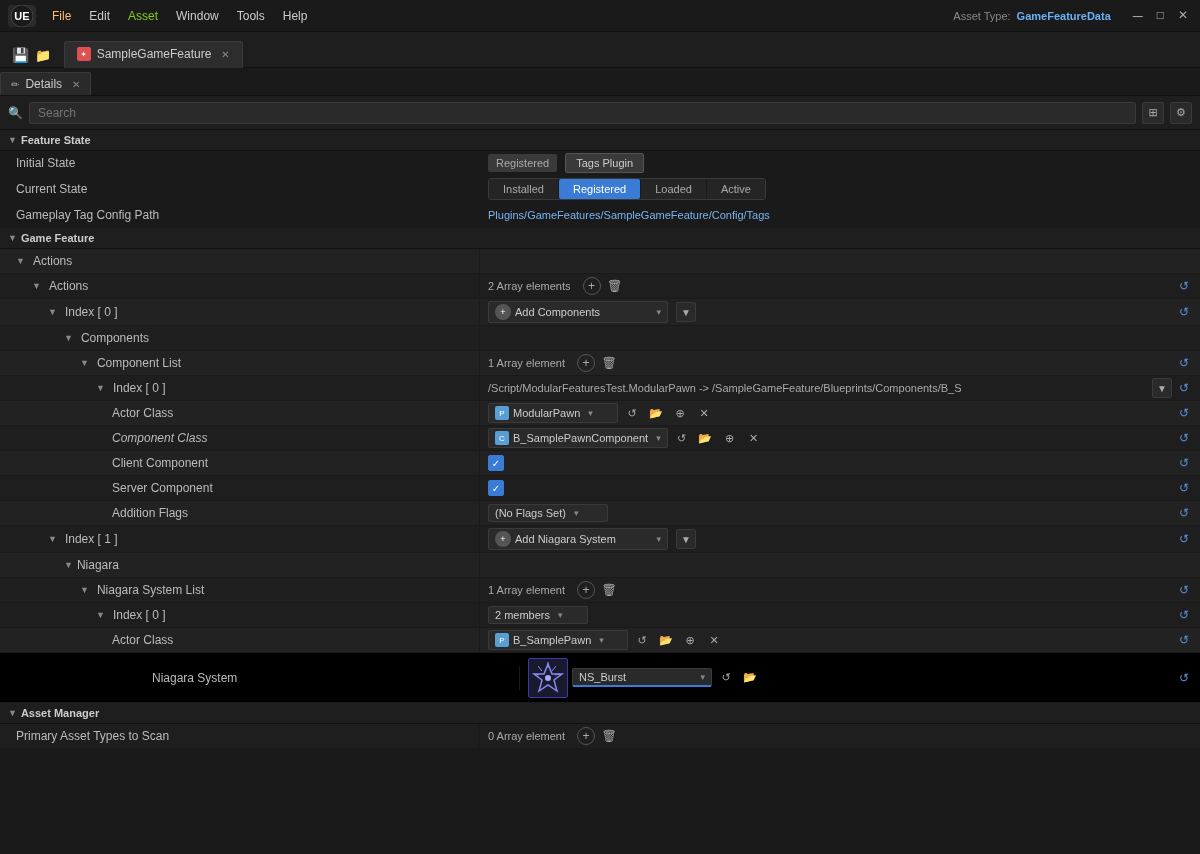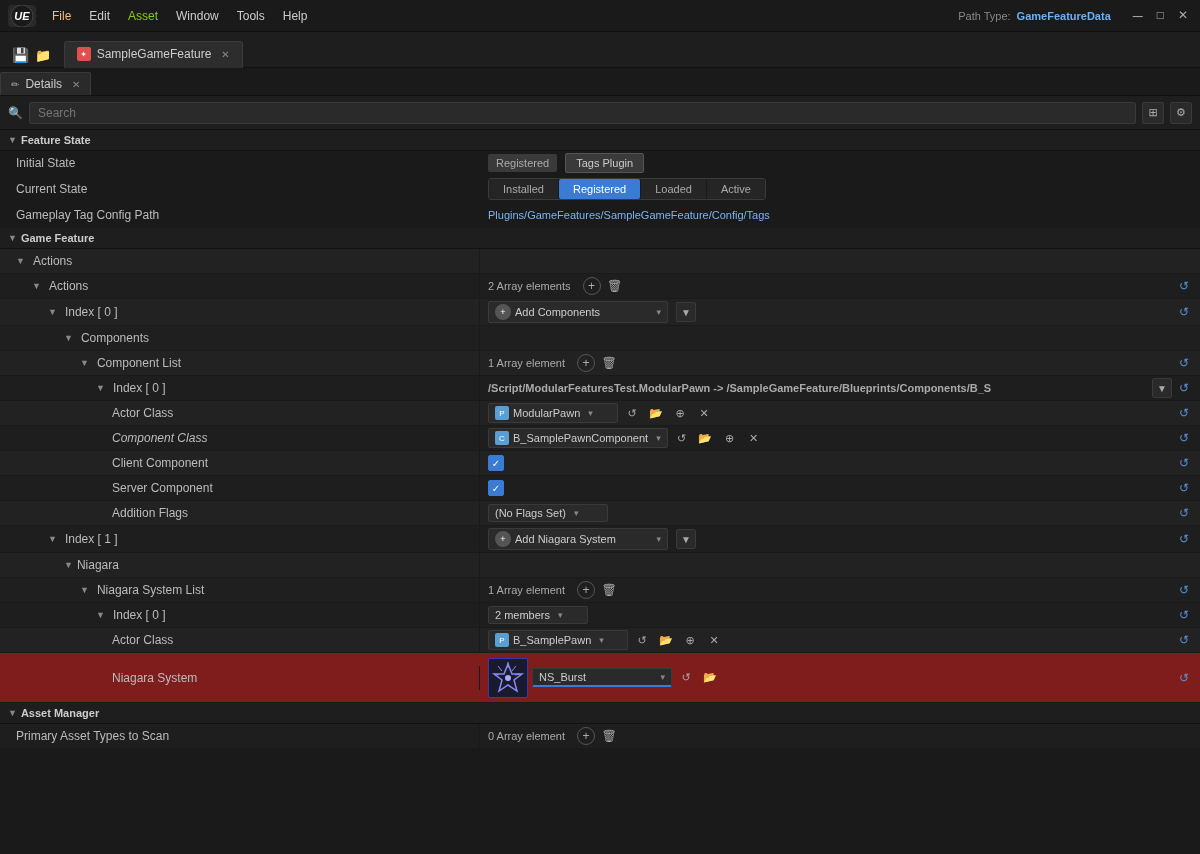--- a/index.html
+++ b/index.html
@@ -49,37 +49,37 @@
     
     .content::-webkit-scrollbar { width: 8px; }
     .content::-webkit-scrollbar-track { background: #1a1a1a; }
     .content::-webkit-scrollbar-thumb { background: #3a3a3a; border-radius: 2px; }
   </style>
 </head>
 <body>
 
 <div style="background:#1a1a1a; height:32px; display:flex; align-items:center; justify-content:space-between; padding:0 8px; border-bottom:1px solid #111; position:relative;">
   <div style="display:flex; align-items:center; gap:8px;">
-    <div style="width:28px; height:22px; background:#2a2a2a; border-radius:4px; display:flex; align-items:center; justify-content:center; overflow:hidden;font-style:italic;">
+    <div style="width:28px; height:22px; background:#2a2a2a; border-radius:4px; display:flex; align-items:center; justify-content:center; overflow:hidden;">
       <svg width="24" height="24" viewBox="0 0 24 24">
         <circle cx="12" cy="12" r="11" fill="#1a1a1a" stroke="#444" stroke-width="1"></circle>
         <text x="12" y="16" text-anchor="middle" font-size="11" fill="white" font-weight="bold">UE</text>
       </svg>
     </div>
     <div style="display:flex; gap:2px;">
       <span style="padding:3px 8px; color:#fdba74; cursor:pointer; font-size:12px;">File</span>
       <span style="padding:3px 8px; color:#ccc; cursor:pointer; font-size:12px;">Edit</span>
       <span style="padding:3px 8px; color:#84cc16; cursor:pointer; font-size:12px;">Asset</span>
       <span style="padding:3px 8px; color:#ccc; cursor:pointer; font-size:12px;">Window</span>
       <span style="padding:3px 8px; color:#ccc; cursor:pointer; font-size:12px;">Tools</span>
       <span style="padding:3px 8px; color:#ccc; cursor:pointer; font-size:12px;">Help</span>
     </div>
   </div>
   <div style="display:flex; align-items:center; gap:6px;">
-    <span style="color:#888; font-size:11px;">Path Type:</span>
+    <span style="color:#888; font-size:11px;">Asset Type:</span>
     <span style="color:#6ab0f5; font-size:11px; font-weight:600;">GameFeatureData</span>
     <div style="display:flex; gap:6px; margin-left:12px;">
       <span style="cursor:pointer; color:#aaa; font-size:14px; padding:0 4px;">─</span>
       <span style="cursor:pointer; color:#aaa; font-size:12px; padding:0 4px;">□</span>
       <span style="cursor:pointer; color:#aaa; font-size:12px; padding:0 4px;">✕</span>
     </div>
   </div>
 </div>
 
 <div style="background:#1e1e1e; height:36px; display:flex; align-items:flex-end; padding:0 4px; border-bottom:1px solid #111;">
@@ -214,21 +214,21 @@
         <div class="reset-btn" style="margin-left:auto;">↺</div>
       </div>
     </div>
 
     <div class="prop-row" style="background:#1e1e1e;">
       <div class="prop-label" style="padding-left:96px;">
         <span style="color:#888; font-size:9px;">▼</span>
         <span style="margin-left:4px;">Index [ 0 ]</span>
       </div>
       <div class="prop-value">
-        <span style="color:#aaa; font-size:11px; flex:1; overflow:hidden; text-overflow:ellipsis; white-space:nowrap;font-weight:bold;">/Script/ModularFeaturesTest.ModularPawn -&gt; /SampleGameFeature/Blueprints/Components/B_S</span>
+        <span style="color:#aaa; font-size:11px; flex:1; overflow:hidden; text-overflow:ellipsis; white-space:nowrap;">/Script/ModularFeaturesTest.ModularPawn -&gt; /SampleGameFeature/Blueprints/Components/B_S</span>
         <div style="width:20px; height:20px; background:#2a2a2a; border:1px solid #3a3a3a; border-radius:2px; display:flex; align-items:center; justify-content:center; cursor:pointer; color:#aaa; font-size:10px; margin-left:4px; flex-shrink:0;">▼</div>
         <div class="reset-btn" style="flex-shrink:0;">↺</div>
       </div>
     </div>
 
     <div class="prop-row" style="background:#222;">
       <div class="prop-label" style="padding-left:112px;">
         <span>Actor Class</span>
       </div>
       <div class="prop-value">
@@ -358,21 +358,21 @@
           <span style="color:#888; font-size:9px; margin-left:4px;">▾</span>
         </div>
         <div class="icon-btn" style="font-size:11px;">↺</div>
         <div class="icon-btn" style="font-size:11px;">📂</div>
         <div class="icon-btn" style="font-size:11px; color:#aaa;">⊕</div>
         <div class="icon-btn" style="font-size:11px; color:#aaa;">✕</div>
         <div class="reset-btn" style="margin-left:auto;">↺</div>
       </div>
     </div>
 
-    <div class="prop-row" style="background:#7f1d1d; min-height:50px;">
+    <div class="prop-row" style="background:#000000; min-height:50px;padding-left:40px;">
       <div class="prop-label" style="padding-left:112px; align-self:center;">
         <span>Niagara System</span>
       </div>
       <div class="prop-value" style="align-items:center; flex-wrap:wrap; gap:4px;">
         <div style="width:40px; height:40px; position:relative; display:flex; align-items:center; justify-content:center; background:#1a1a2e; border:1px solid #3a3aaa; border-radius:2px; overflow:hidden;">
 
           <svg width="36" height="36" viewBox="0 0 36 36">
             <polygon points="18,4 22,14 32,14 24,20 27,31 18,25 9,31 12,20 4,14 14,14" fill="none" stroke="#8888ee" stroke-width="1.5"></polygon>
             <circle cx="18" cy="18" r="3" fill="#aaaaff"></circle>
             <line x1="18" y1="2" x2="18" y2="8" stroke="#8888ff" stroke-width="1"></line>

